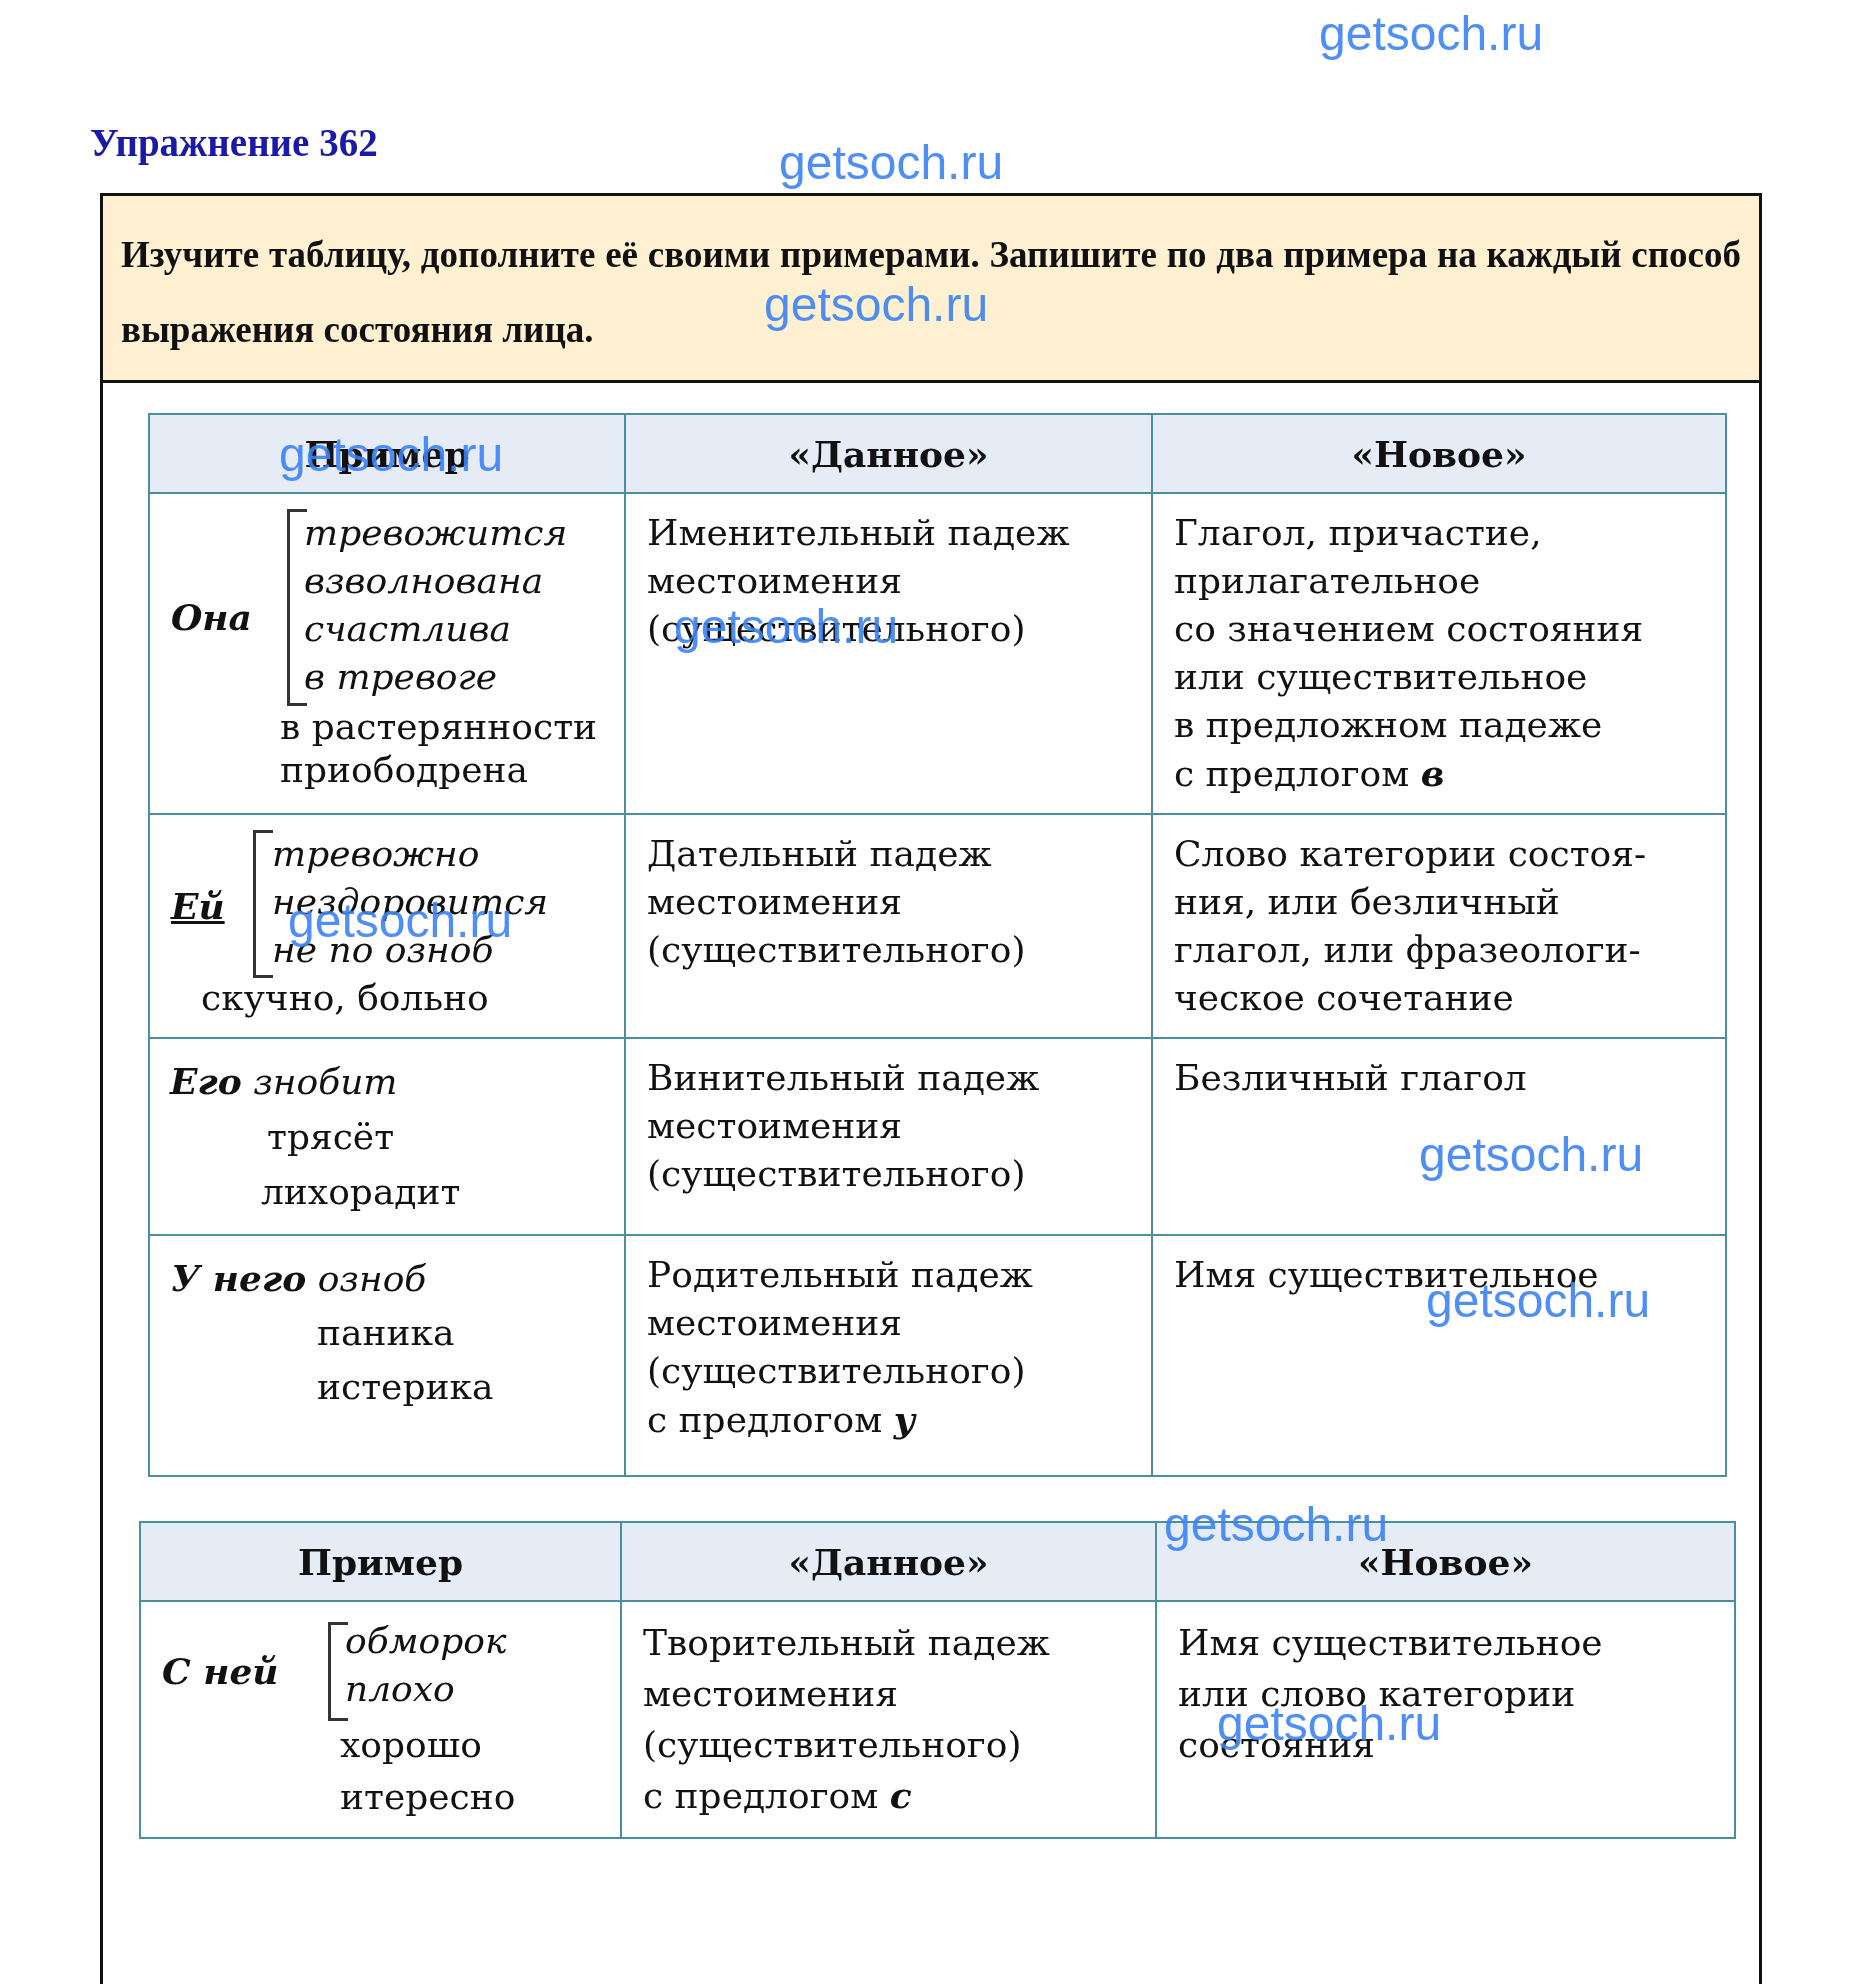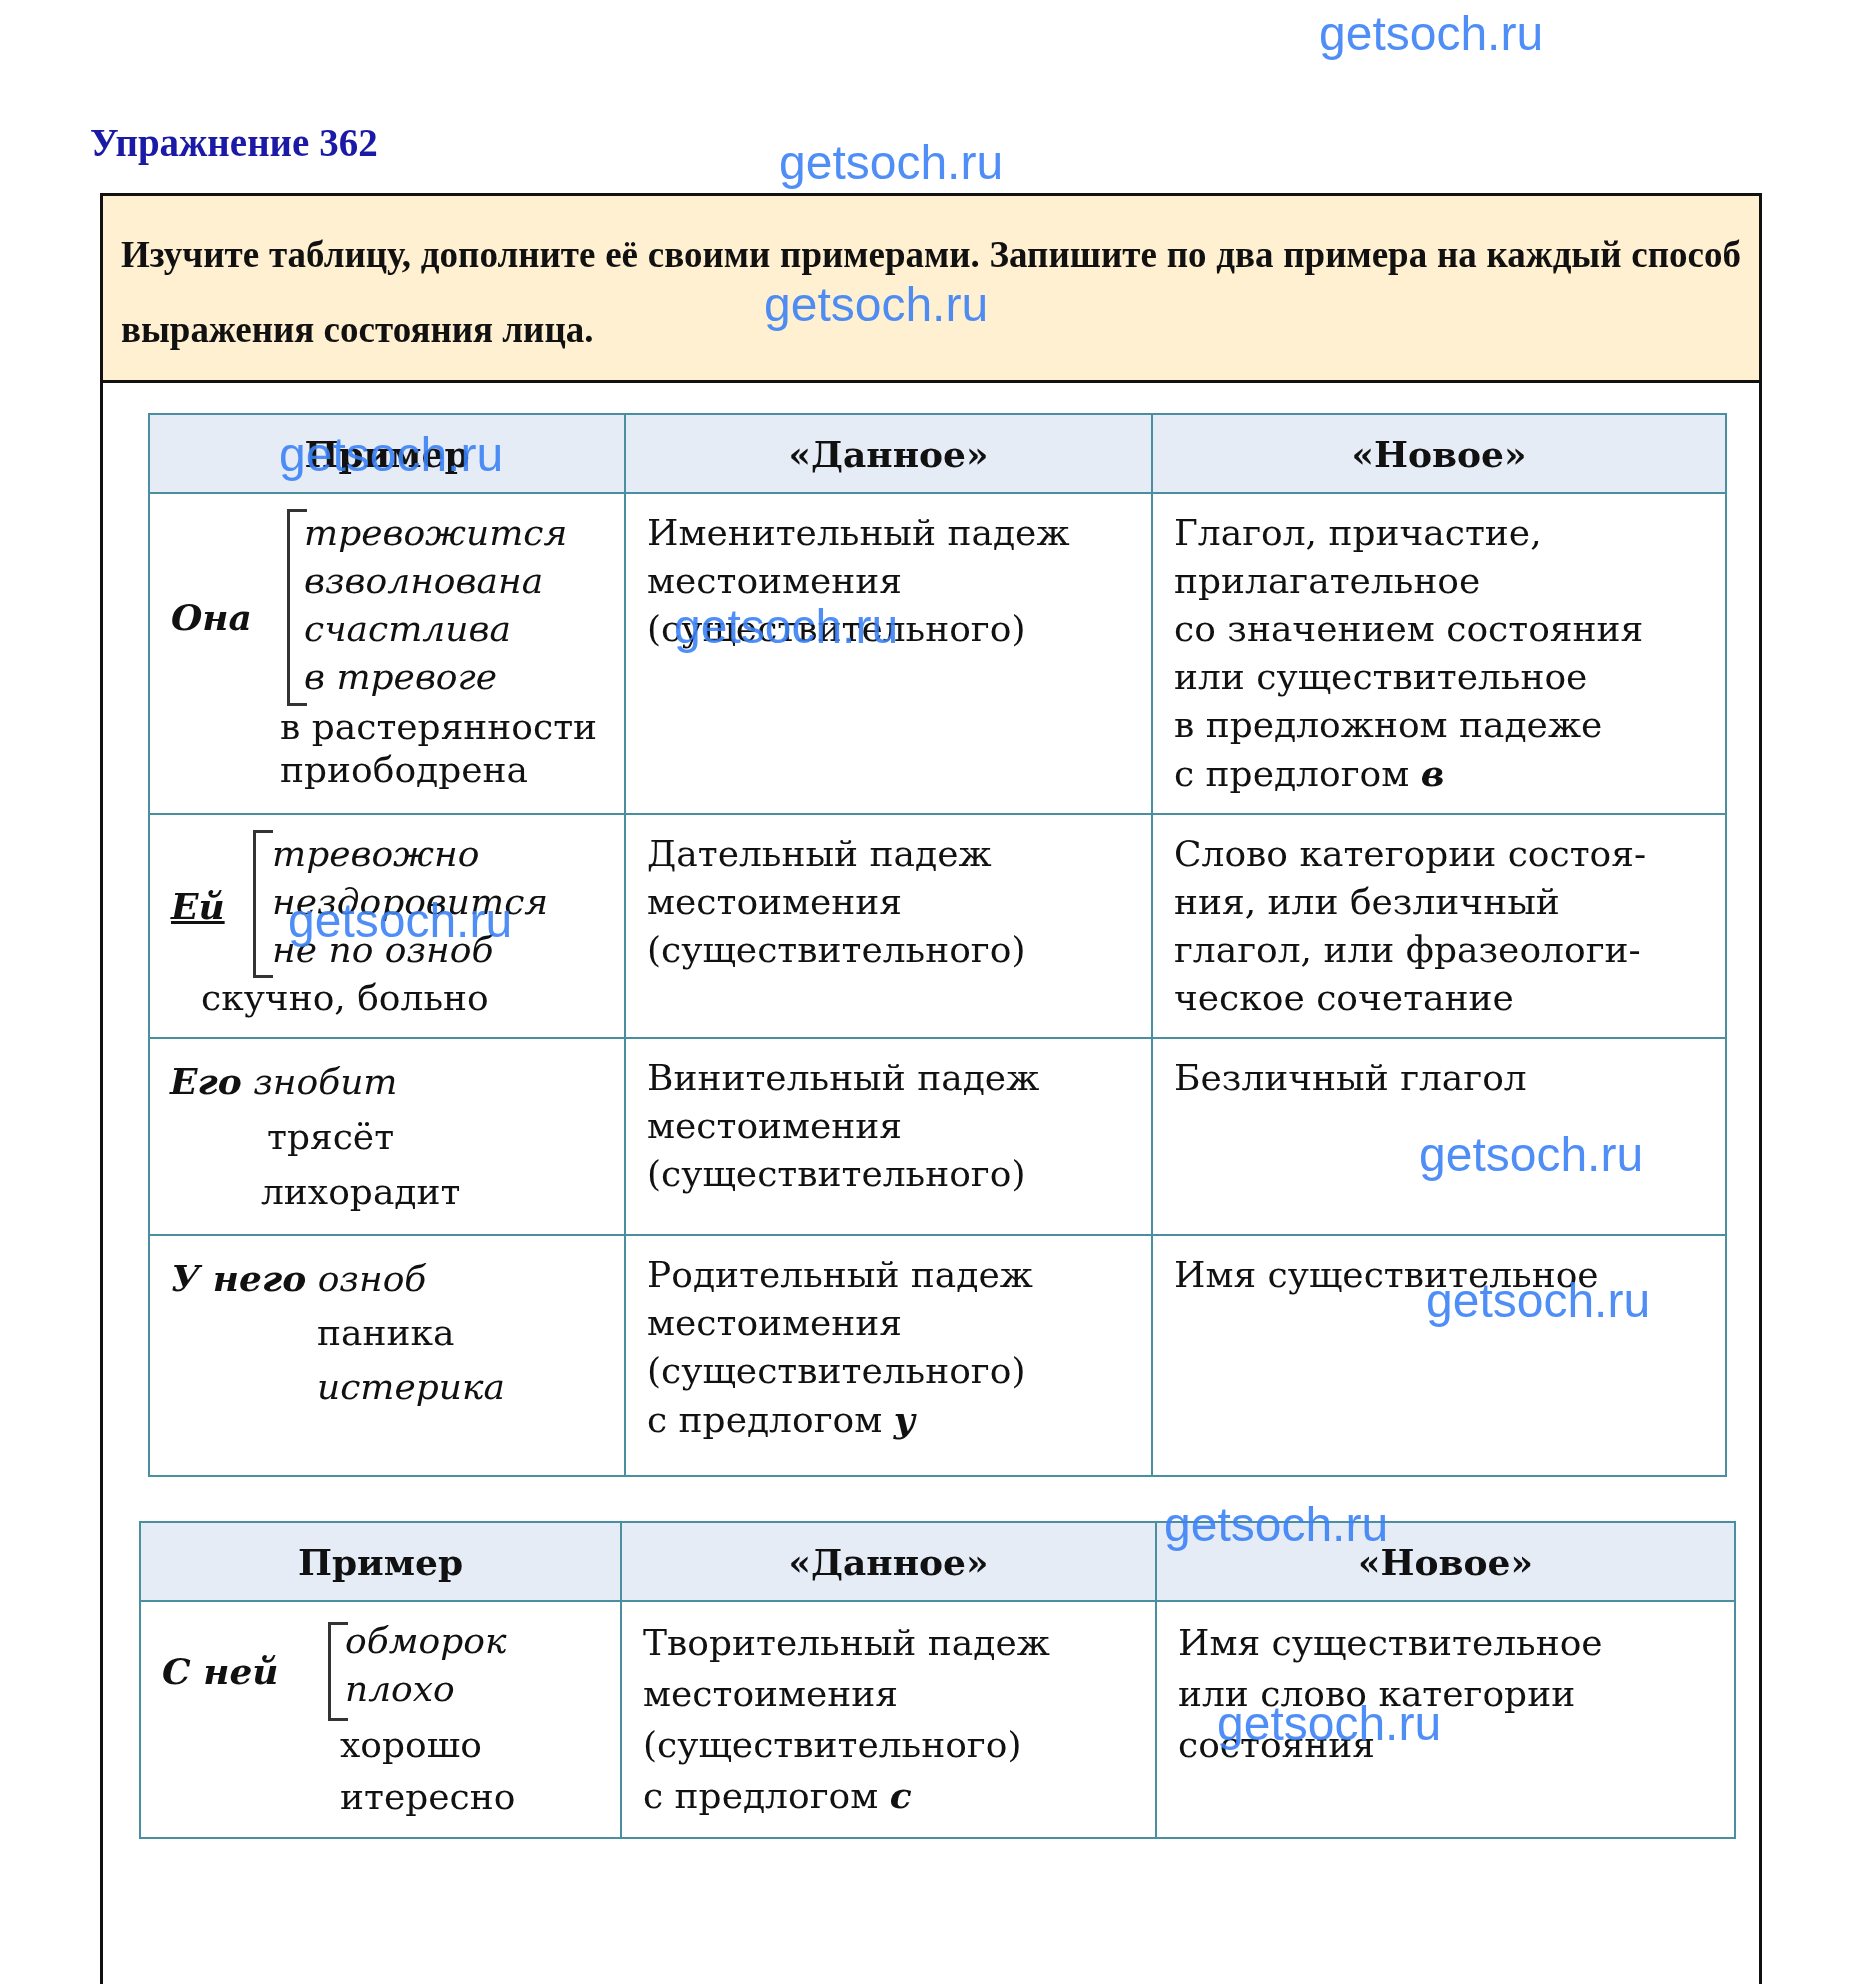--- a/index.html
+++ b/index.html
@@ -126,21 +126,21 @@
     </td>
     <td>
       <span class="line">Безличный глагол</span>
     </td>
   </tr>
 
   <tr style="height:241px;">
     <td style="line-height:54px;">
       <span class="line"><span class="subj">У него</span> <span class="it">озноб</span></span>
       <span class="line" style="padding-left:146px;">паника</span>
-      <span class="line" style="padding-left:146px;font-style:italic;">истерика</span>
+      <span class="line" style="padding-left:146px;">истерика</span>
     </td>
     <td>
       <span class="line">Родительный падеж</span>
       <span class="line">местоимения</span>
       <span class="line">(существительного)</span>
       <span class="line"><span>с предлогом </span><span class="bi">у</span></span>
     </td>
     <td>
       <span class="line">Имя существительное</span>
     </td>

